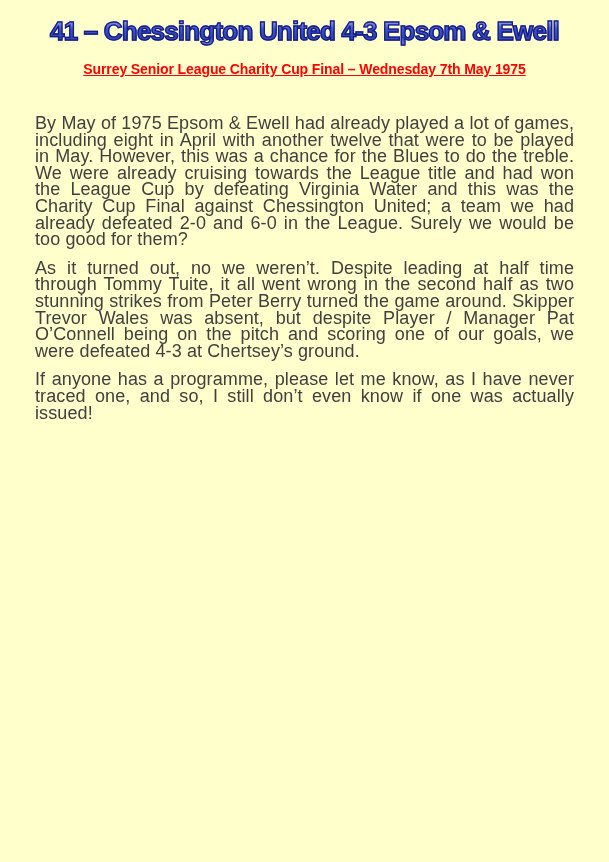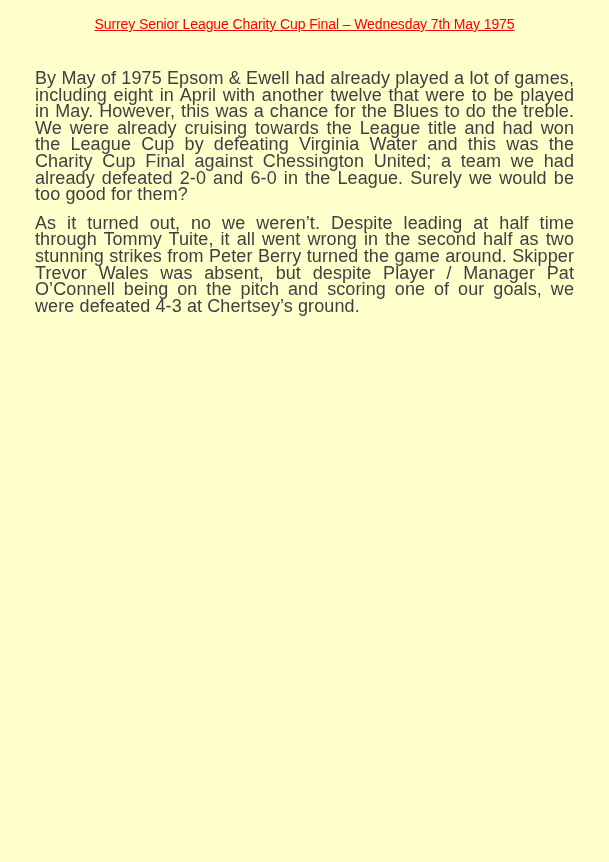--- a/index.html
+++ b/index.html
@@ -45,38 +45,40 @@
         var(--title-low, #2B46B8) 70%,
         var(--title-glint, #7D9AE8) 100%);
       -webkit-background-clip: text;
       background-clip: text;
       color: transparent;
     }
   }
   .subtitle {
     text-align: center;
     font-size: 14px;
-    font-weight: normal;
+    font-weight: bold;
     letter-spacing: -0.1px;
     color: var(--subtitle, #FF0000);
     text-decoration: underline;
     white-space: nowrap;
     margin: 0 -10px 38px -10px;
   }
   .body-text p {
     font-size: 18px;
     line-height: 16.6px;
     letter-spacing: 0.1px;
     color: var(--text, #404040);
     text-align: justify;
     margin-bottom: 12px;
   }
 </style>
 </head>
 <body>
 
 <div class="page">
+  <h1 class="title">41 – Chessington United 4-3 Epsom &amp; Ewell</h1>
   <h2 class="subtitle">Surrey Senior League Charity Cup Final – Wednesday 7th May 1975</h2>
   <div class="body-text">
     <p>By May of 1975 Epsom &amp; Ewell had already played a lot of games, including eight in April with another twelve that were to be played in May. However, this was a chance for the Blues to do the treble. We were already cruising towards the League title and had won the League Cup by defeating Virginia Water and this was the Charity Cup Final against Chessington United; a team we had already defeated 2-0 and 6-0 in the League. Surely we would be too good for them?</p>
     <p>As it turned out, no we weren’t. Despite leading at half time through Tommy Tuite, it all went wrong in the second half as two stunning strikes from Peter Berry turned the game around. Skipper Trevor Wales was absent, but despite Player / Manager Pat O’Connell being on the pitch and scoring one of our goals, we were defeated 4-3 at Chertsey’s ground.</p>
+    <p>If anyone has a programme, please let me know, as I have never traced one, and so, I still don’t even know if one was actually issued!</p>
   </div>
 </div>
 
 </body></html>

